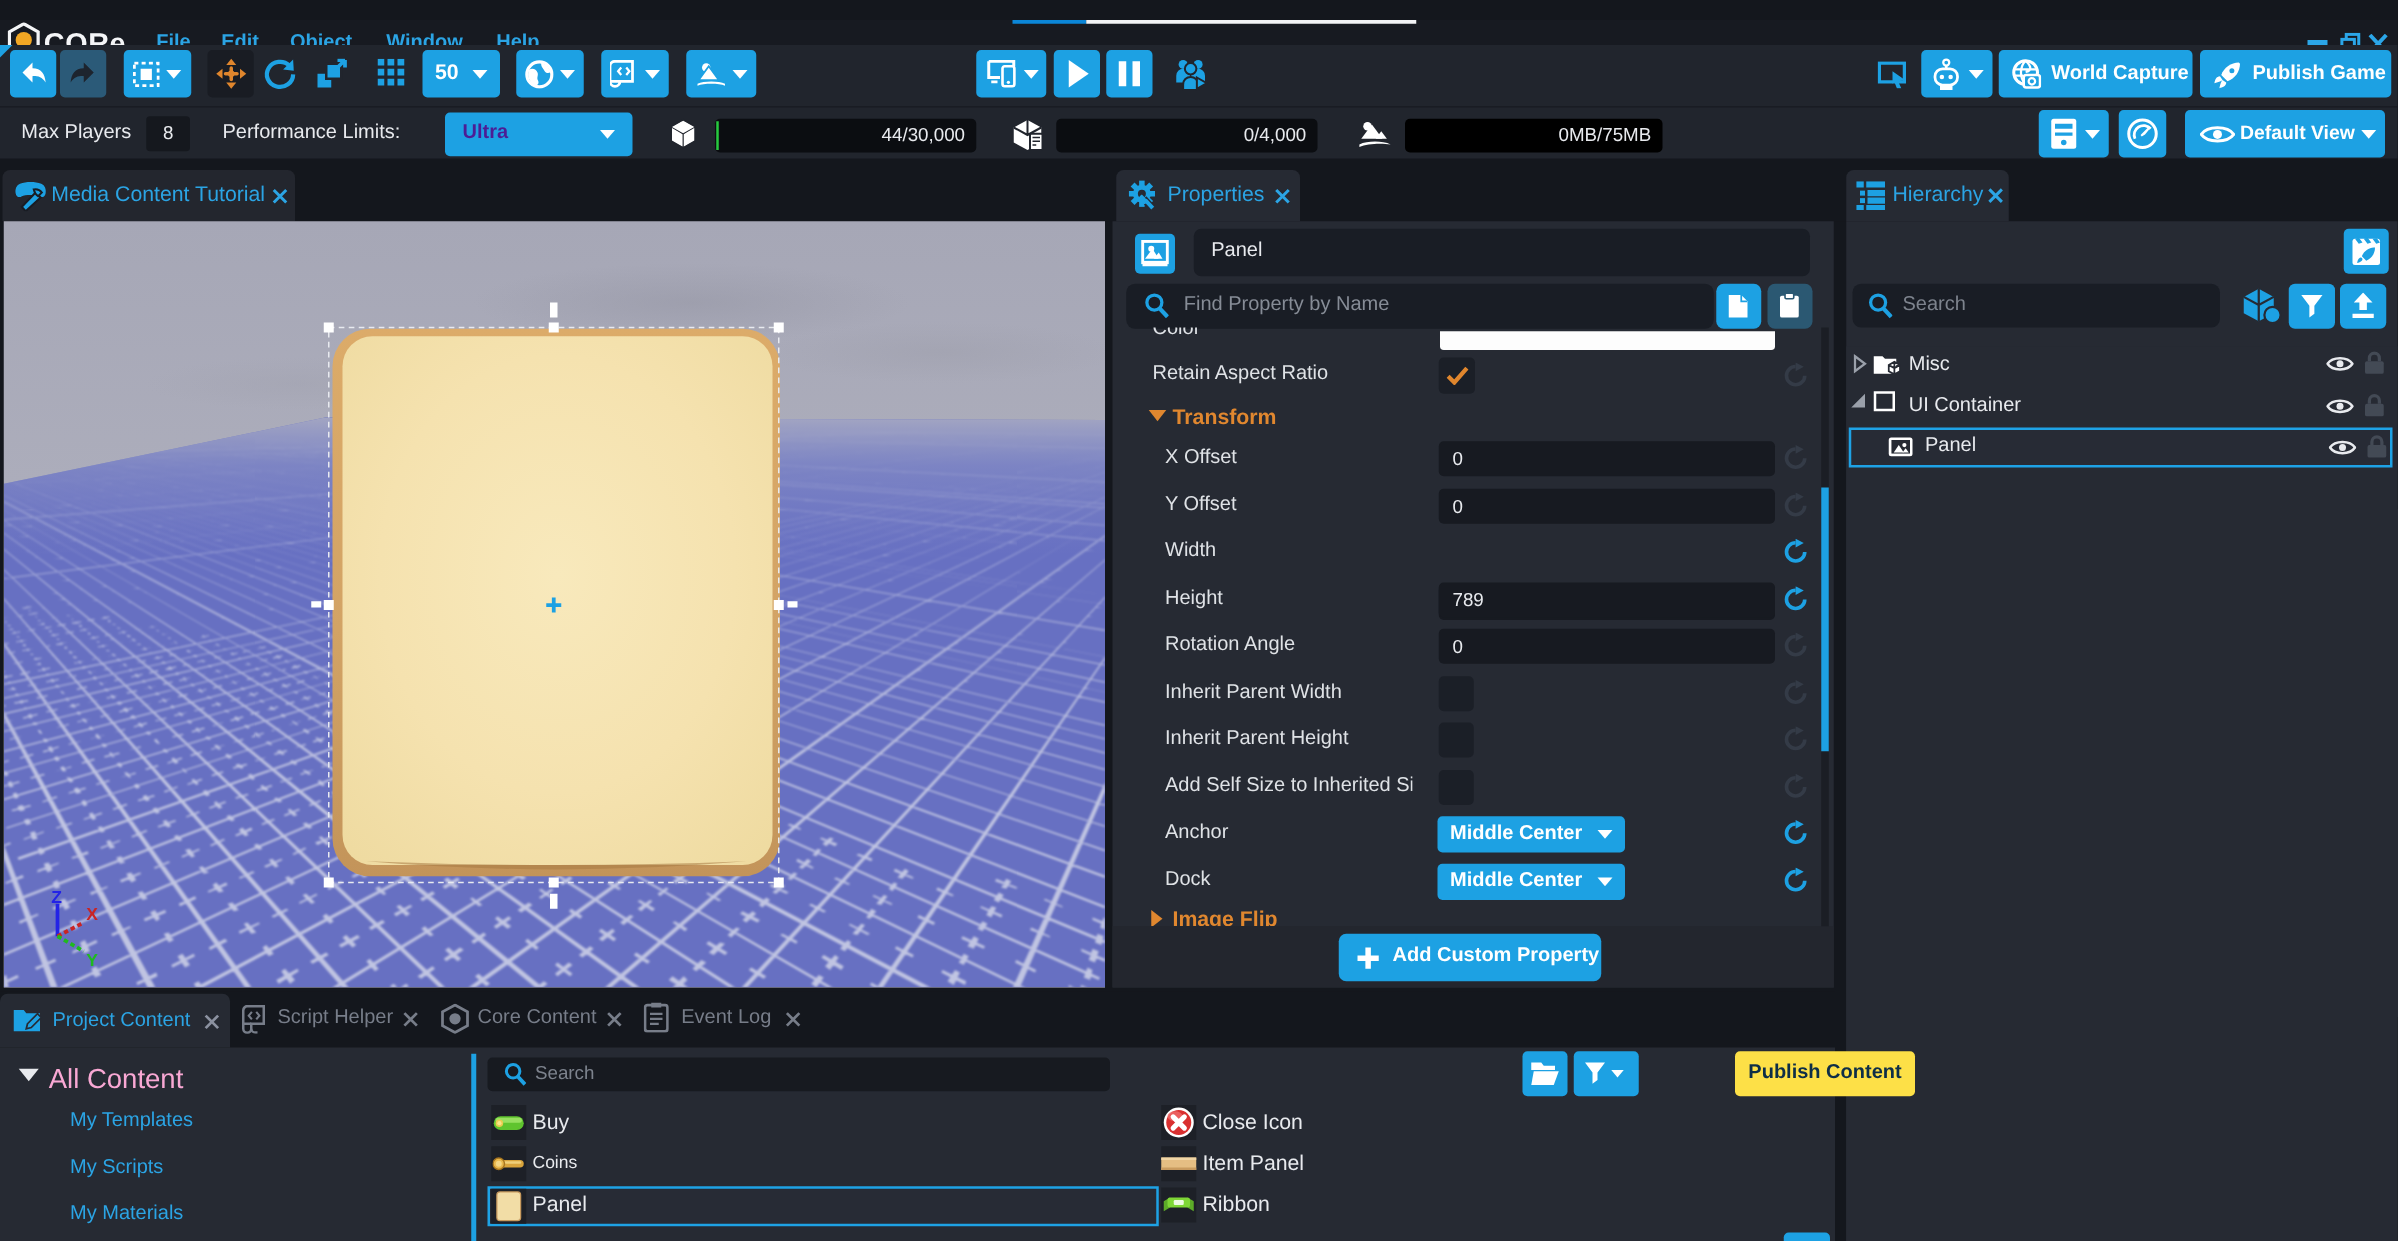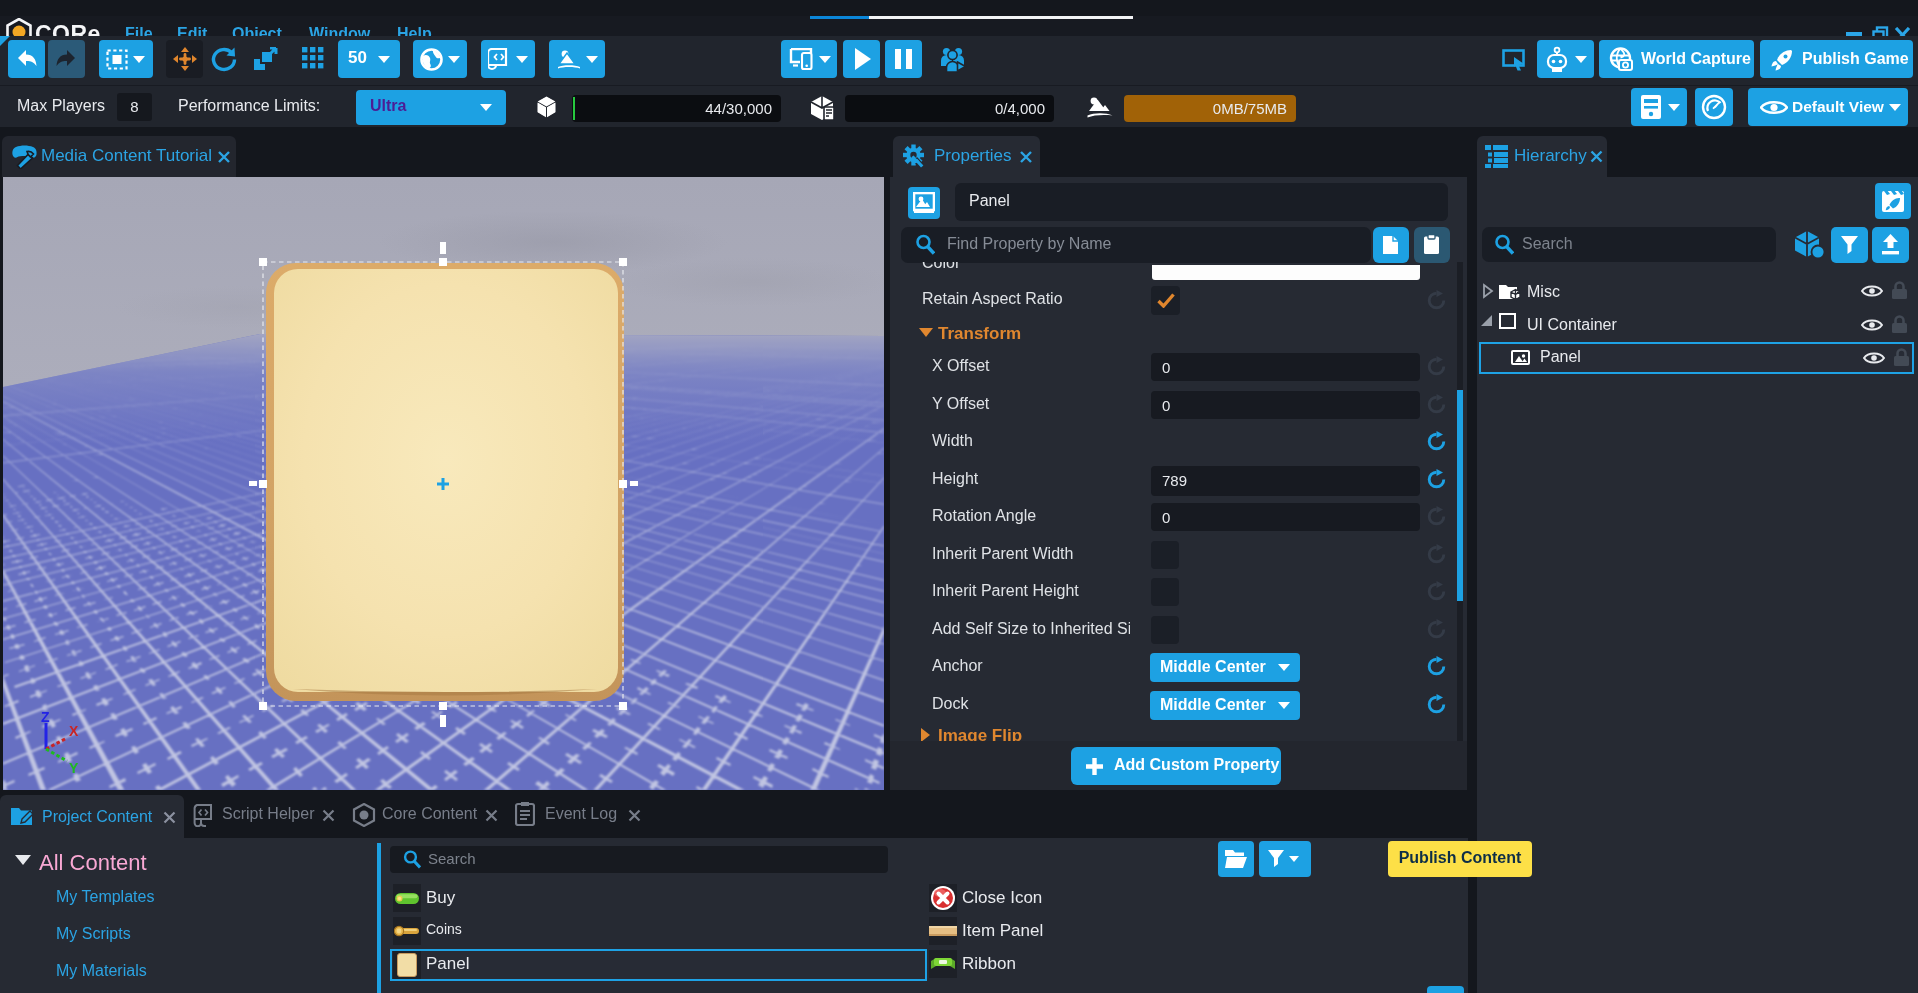--- a/index.html
+++ b/index.html
@@ -228,21 +228,21 @@
     </svg>
     <div class="abs" style="left:845px;top:9px;width:209px;height:27px;background:#0b0d11;border-radius:4px;">
       <div class="abs" style="right:9px;top:5px;font-size:15px;color:#e8eaee;">0/4,000</div>
     </div>
     <svg class="ico" style="left:1086px;top:8px;" width="28" height="27" viewBox="0 0 28 27">
       <circle cx="8" cy="7" r="3.4" fill="#fff"></circle>
       <path d="M3 17 L11.5 5.5 L20 17 Z" fill="#fff"></path>
       <path d="M14.5 17 L19 11 L23.5 17 Z" fill="#fff"></path>
       <path d="M1.5 21.5 C8 18.5 20 18.5 26.5 21.5 C20 20.5 8 20.5 1.5 23.5 Z" fill="#fff"></path>
     </svg>
-    <div class="abs" style="left:1124px;top:9px;width:172px;height:27px;background:#a16207;border-radius:4px;">
+    <div class="abs" style="left:1124px;top:9px;width:206px;height:27px;background:#000000;border-radius:4px;">
       <div class="abs" style="right:9px;top:5px;font-size:15px;color:#e8eaee;">0MB/75MB</div>
     </div>
 
     <div class="btn" style="left:1631px;top:2px;width:56px;height:38px;">
       <svg class="ico" style="left:9px;top:6px;" width="22" height="26" viewBox="0 0 22 26">
         <rect x="1" y="1" width="20" height="24" rx="2" fill="#fff"></rect>
         <rect x="4" y="5" width="14" height="4" fill="#1da1e3"></rect>
         <rect x="4" y="12" width="14" height="2.6" fill="#1da1e3"></rect>
         <circle cx="11" cy="20" r="2.2" fill="#1da1e3"></circle>
       </svg>

